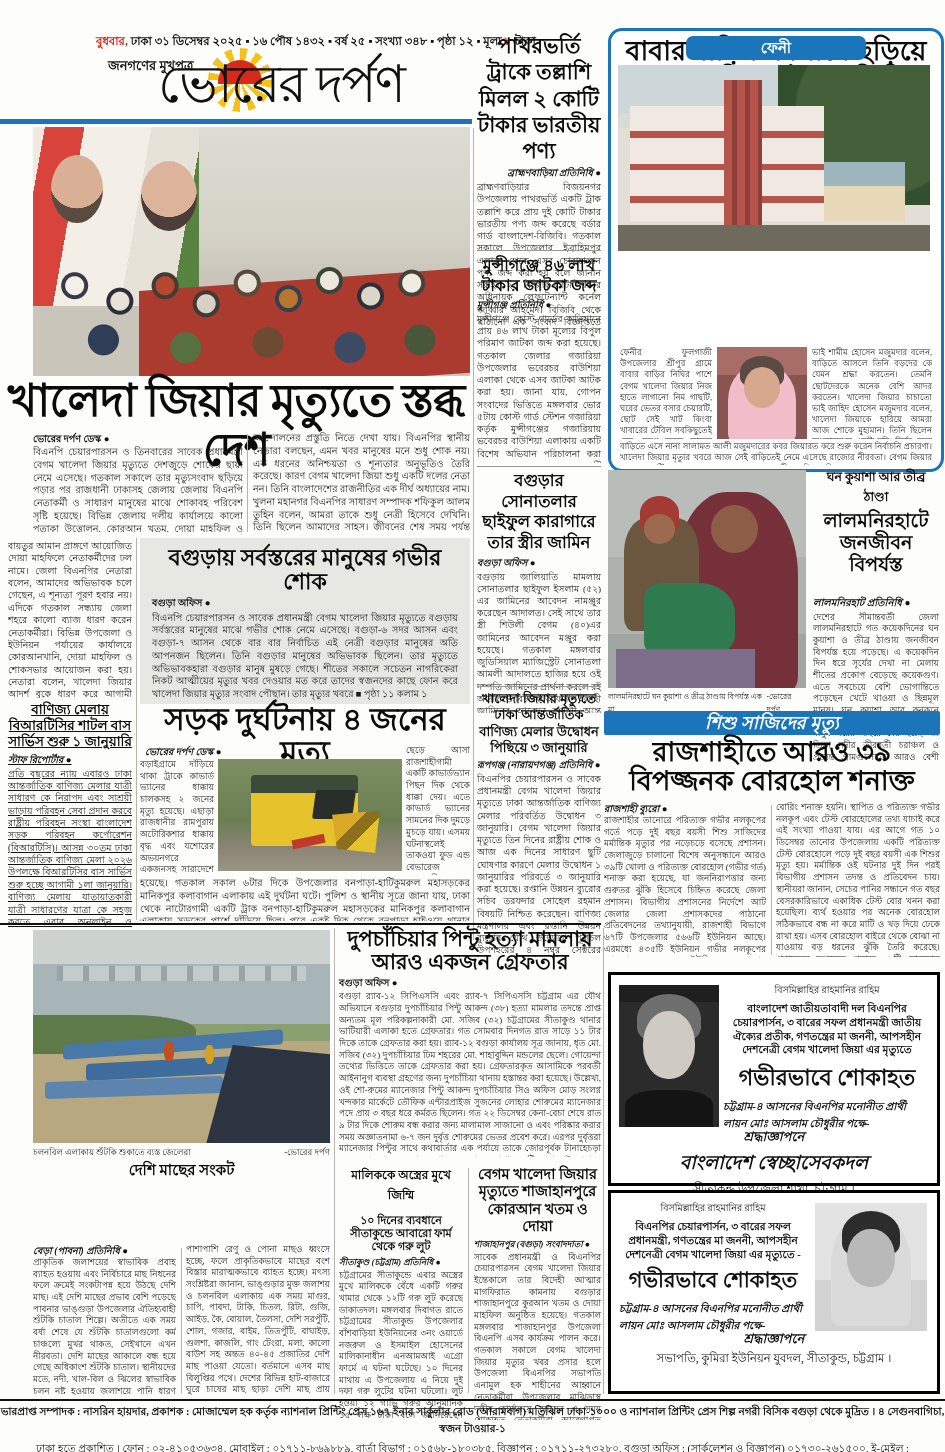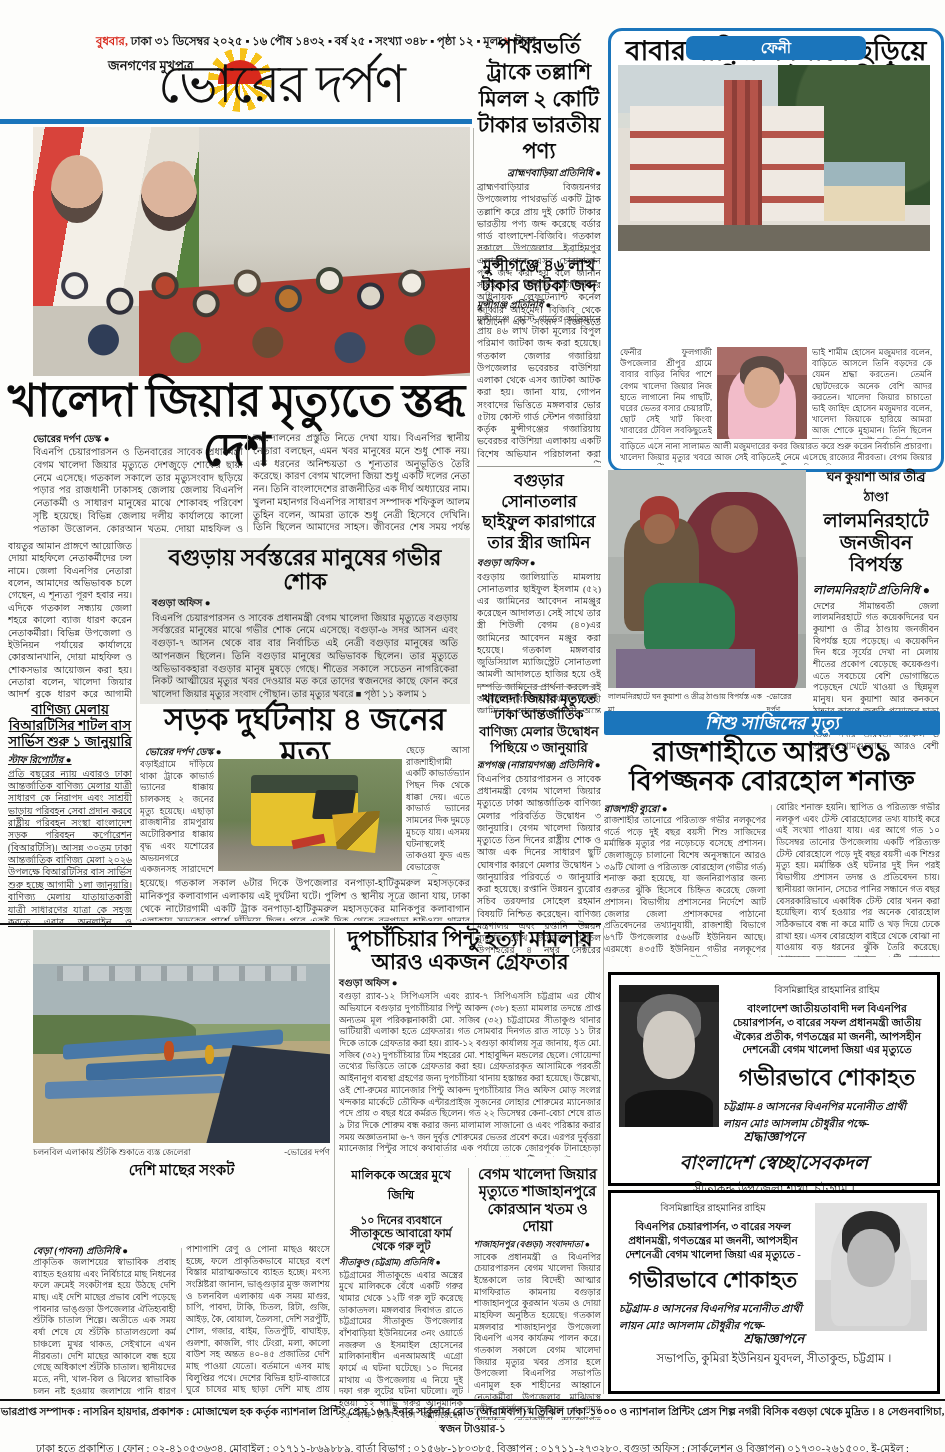--- a/index.html
+++ b/index.html
@@ -145,21 +145,21 @@
     <div class="deco" style="left:18%;top:52%;width:46%;height:34%;background:#2f7a4e;border-radius:20% 40% 30% 20%;"></div>
     <div class="deco" style="left:4%;bottom:0;width:70%;height:18%;background:#7d6d8a;"></div>
   </div>
   <div class="abs caption" style="left:608px;top:690px;width:198px;display:flex;justify-content:space-between;">
     <span style="font-size:7.6px;">লালমনিরহাটে ঘন কুয়াশা ও তীব্র ঠাণ্ডায় বিপর্যস্ত এক মা</span>
     <span style="font-size:7.6px;">-ভোরের দর্পণ</span>
   </div>
   <div class="abs" style="left:813px;top:468px;width:126px;">
     <div class="kicker" style="font-size:12.5px;">ঘন কুয়াশা আর তীব্র ঠাণ্ডা</div>
     <div class="headline" style="font-size:19px;line-height:1.15;margin-top:2px;">লালমনিরহাটে জনজীবন বিপর্যস্ত</div>
-    <div class="byline" style="margin-top:5px;font-size:12px;font-style:italic;">লালমনিরহাট প্রতিনিধি ●</div>
+    <div class="byline" style="margin-top:19px;font-size:10px;font-style:italic;">লালমনিরহাট প্রতিনিধি ●</div>
     <div class="body-txt" style="height:150px;font-size:8.8px;">দেশের সীমান্তবর্তী জেলা লালমনিরহাটে গত কয়েকদিনের ঘন কুয়াশা ও তীব্র ঠাণ্ডায় জনজীবন বিপর্যস্ত হয়ে পড়েছে। এ কয়েকদিন দিন ধরে সূর্যের দেখা না মেলায় শীতের প্রকোপ বেড়েছে কয়েকগুণ। এতে সবচেয়ে বেশি ভোগান্তিতে পড়েছেন খেটে খাওয়া ও ছিন্নমূল মানুষ। ঘন কুয়াশা আর কনকনে ঠান্ডার কারণে জরুরি প্রয়োজন ছাড়া মানুষ ঘরের বাইরে বের হচ্ছে না। তিস্তা নদীর তীরবর্তী চরাঞ্চল ও প্রত্যন্ত গ্রামগুলোতে আরও বেশী শীত দেখা দেওয়ায় শীত নিবারণের জন্য খড়কুটো ও কাঠ জ্বালিয়ে আগুন পোহাতে দেখা গেছে মানুষজনকে। শীতবস্ত্রের  ■ পৃষ্ঠা ১১ কলাম ৩</div>
   </div>
 
   <div class="abs pill" style="left:604px;top:711px;width:336px;height:24px;line-height:24px;border-radius:2px;font-size:18px;font-style:italic;">শিশু সাজিদের মৃত্যু</div>
   <div class="abs headline" style="left:604px;top:738px;width:336px;font-size:27px;">রাজশাহীতে আরও ৩৯ বিপজ্জনক বোরহোল শনাক্ত</div>
   <div class="abs byline" style="left:604px;top:802px;font-style:italic;">রাজশাহী ব্যুরো ●</div>
   <div class="abs body-txt" style="left:604px;top:815px;width:162px;height:142px;font-size:8.8px;">রাজশাহীর তানোরে পরিত্যক্ত গভীর নলকূপের গর্তে পড়ে দুই বছর বয়সী শিশু সাজিদের মর্মান্তিক মৃত্যুর পর নড়েচড়ে বসেছে প্রশাসন। জেলাজুড়ে চালানো বিশেষ অনুসন্ধানে আরও ৩৯টি খোলা ও পরিত্যক্ত বোরহোল (গভীর গর্ত) শনাক্ত করা হয়েছে, যা জননিরাপত্তার জন্য গুরুতর ঝুঁকি হিসেবে চিহ্নিত করেছে জেলা প্রশাসন। বিভাগীয় প্রশাসনের নির্দেশে আট জেলার জেলা প্রশাসকদের পাঠানো প্রতিবেদনের তথ্যানুযায়ী, রাজশাহী বিভাগে ৬৭টি উপজেলার ৫৬৬টি ইউনিয়ন আছে। এরমধ্যে ৪৩৫টি ইউনিয়ন গভীর নলকূপের আওতায় রয়েছে। এসব ইউনিয়নে ১১ হাজার ৩৭৫টি গভীর নলকূপ রয়েছে। এর মধ্যে শুধুমাত্র রাজশাহী জেলাতেই আছে ৬১৭টি গভীর নলকূপ। এছাড়াও নাটোরে ৩১৩টি, নওগাঁয় ৪ হাজার ৬৩৪টি, চাঁপাইনবাবগঞ্জে আছে ১ হাজার ৬১২টি, পাবনায় ২১৫টি, সিরাজগঞ্জে ৬২৩টি, বগুড়ায় ২ হাজার ৪৬৯টি ও জয়পুরহাটে আছে ৮৮৫টি।</div>
   <div class="abs body-txt" style="left:776px;top:802px;width:164px;height:155px;font-size:8.8px;">বোরিং শনাক্ত হয়নি। স্থাপিত ও পরিত্যক্ত গভীর নলকূপ এবং টেস্ট বোরহোলের তথ্য যাচাই করে এই সংখ্যা পাওয়া যায়। এর আগে গত ১০ ডিসেম্বর তানোর উপজেলায় একটি পরিত্যক্ত টেস্ট বোরহোলে পড়ে দুই বছর বয়সী এক শিশুর মৃত্যু হয়। মর্মান্তিক ওই ঘটনার দুই দিন পরই বিভাগীয় প্রশাসন তদন্ত ও প্রতিবেদন চায়। স্থানীয়রা জানান, সেচের পানির সন্ধানে গত বছর বেসরকারিভাবে একাধিক টেস্ট বোর খনন করা হয়েছিল। ব্যর্থ হওয়ার পর অনেক বোরহোল সঠিকভাবে বন্ধ না করে মাটি ও খড় দিয়ে ঢেকে রাখা হয়। এসব বোরহোল বাইরে থেকে বোঝা না যাওয়ায় বড় ধরনের ঝুঁকি তৈরি করেছে। প্রশাসনের তথ্যমতে, শনাক্ত ৩৯টি বোরহোল বসতবাড়ি এলাকায় রয়েছে। কিছু বোরহোল কৃষিজমিতে এবং শিশু ও পথচারীদের চলাচলকারী পথের পাশে অবস্থিত। রাজশাহী বিভাগের অতিরিক্ত  ■ পৃষ্ঠা ১১ কলাম ৬</div>
   <div class="vline" style="left:771px;top:805px;height:150px;"></div>
 

